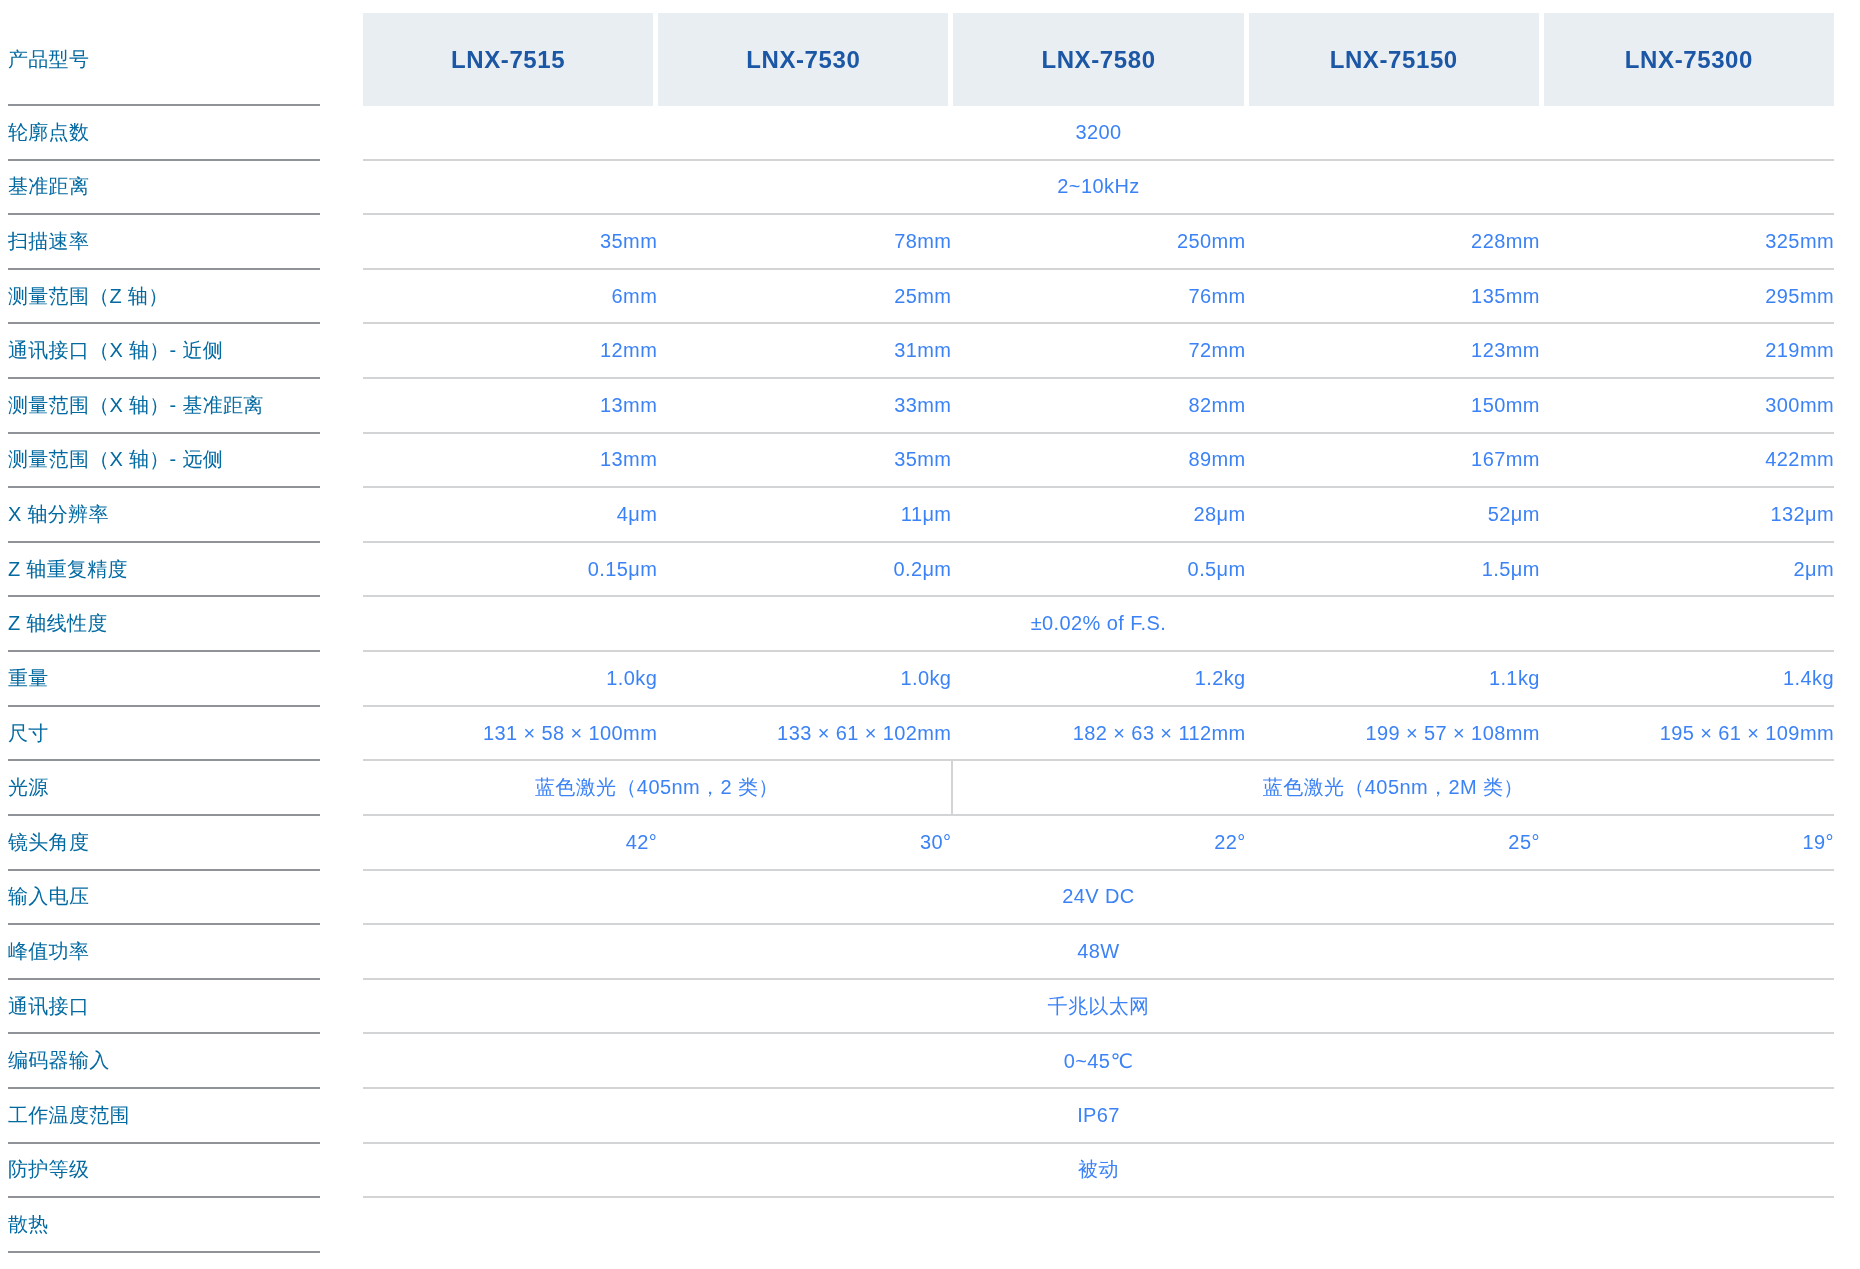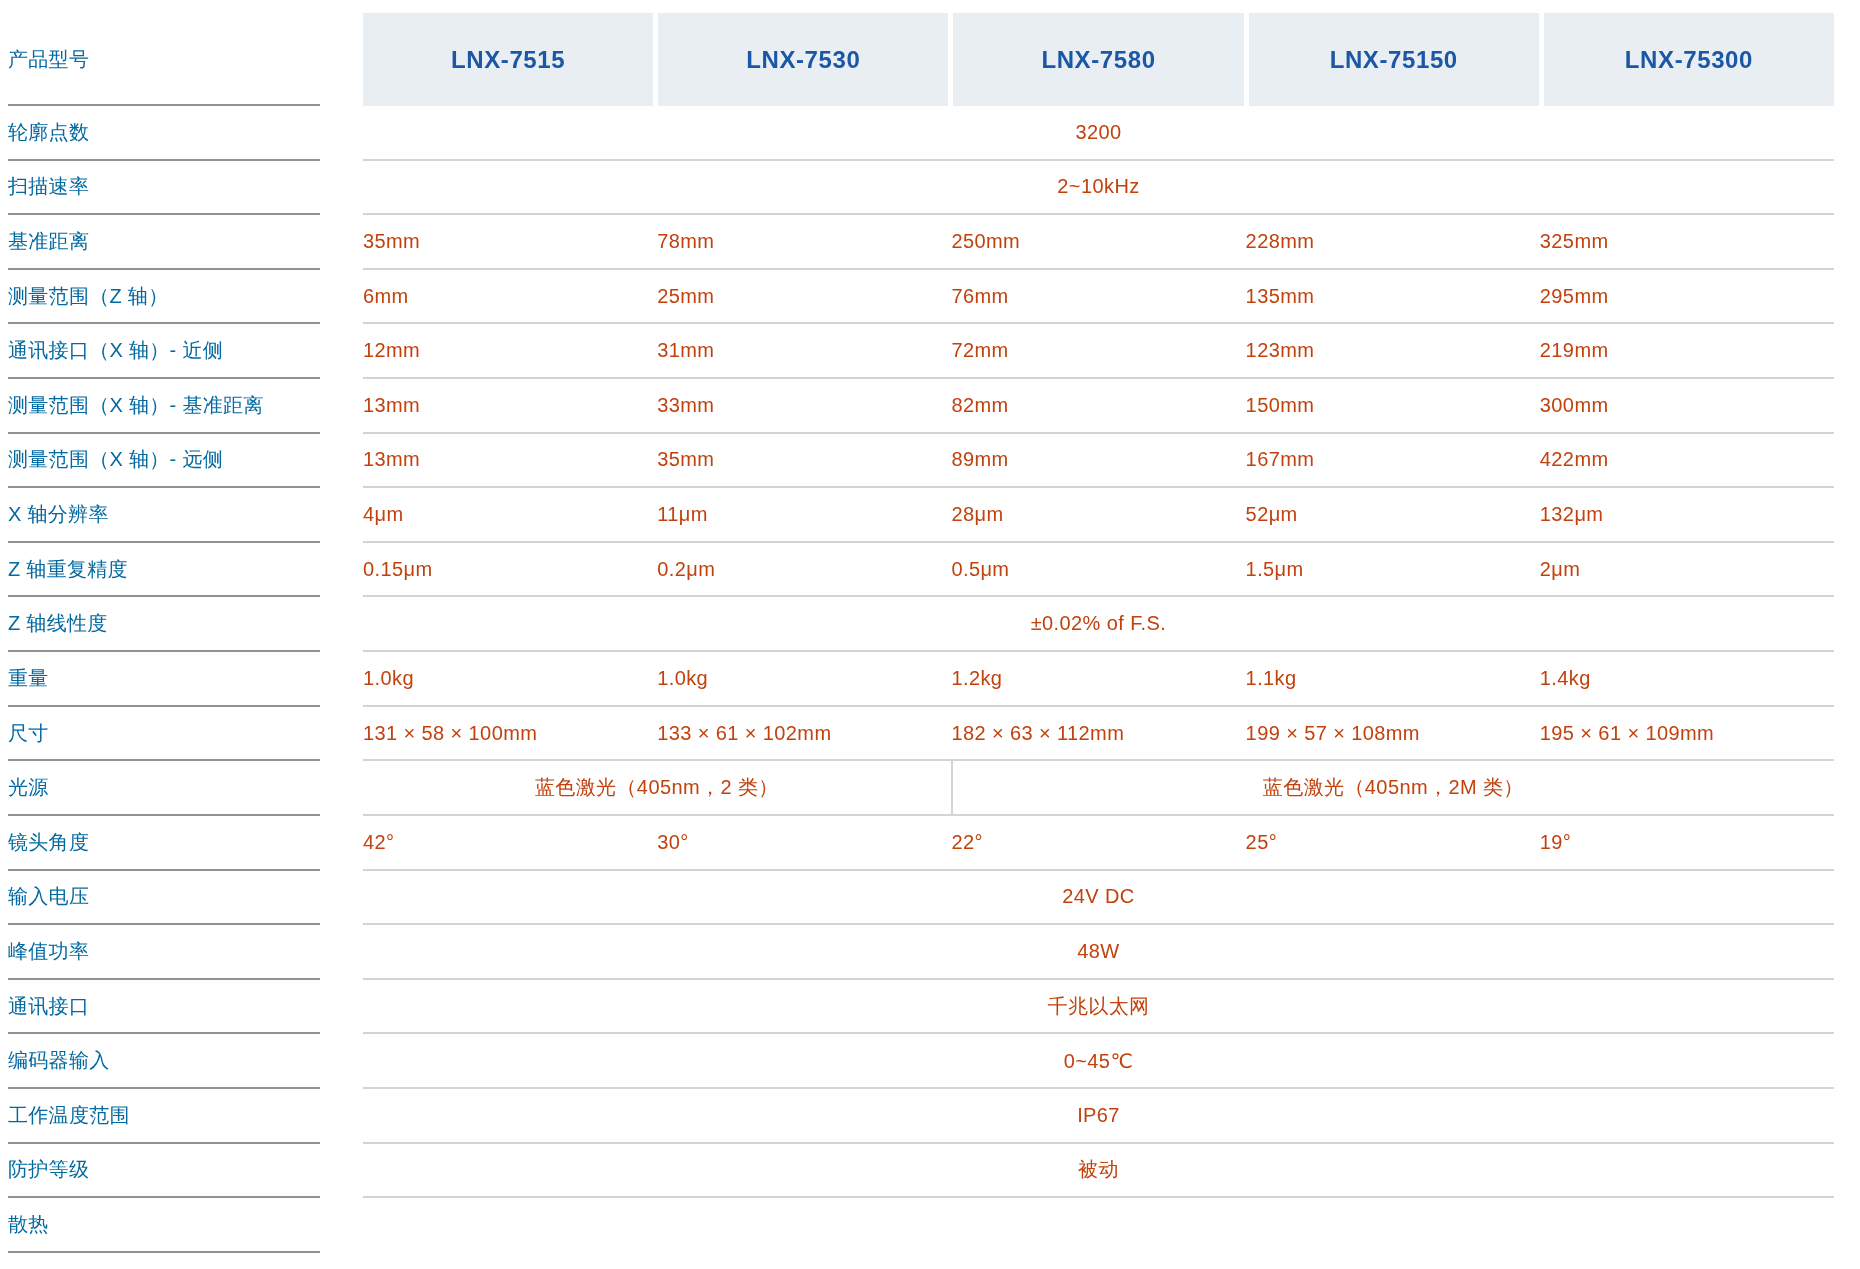--- a/index.html
+++ b/index.html
@@ -16,38 +16,38 @@
   .label-cell.first{height:106px;padding-top:14px;}
   
   .values{position:absolute;left:363px;top:0;width:1471px;}
   .header-row{margin-top:13px;height:93px;display:flex;gap:5px;}
   .header-cell{
     flex:1;background:#e9eef3;display:flex;align-items:center;justify-content:center;
     font-size:24px;font-weight:bold;color:#1b57a5;letter-spacing:0.6px;
   }
   .vrow{
     box-sizing:border-box;height:54.62px;display:flex;align-items:center;
-    border-bottom:2px solid #d2d4d6;font-size:20px;color:#c2410c;letter-spacing:0.4px;
+    border-bottom:2px solid #d2d4d6;font-size:20px;color:#3b82f6;letter-spacing:0.4px;
   }
   .vrow.full{justify-content:center;}
-  .vcell{flex:1;text-align:left;}
+  .vcell{flex:1;text-align:right;}
   .vrow.split{align-items:stretch;}
   .vleft{width:40%;display:flex;align-items:center;justify-content:center;text-align:center;}
   .vright{width:60%;display:flex;align-items:center;justify-content:center;border-left:2px solid #d2d4d6;}
 </style>
 </head>
 <body>
 
 <div class="page">
 
   <div class="labels">
     <div class="label-cell first">产品型号</div>
     <div class="label-cell">轮廓点数</div>
+    <div class="label-cell">基准距离</div>
     <div class="label-cell">扫描速率</div>
-    <div class="label-cell">基准距离</div>
     <div class="label-cell">测量范围（Z 轴）</div>
     <div class="label-cell">通讯接口（X 轴）- 近侧</div>
     <div class="label-cell">测量范围（X 轴）- 基准距离</div>
     <div class="label-cell">测量范围（X 轴）- 远侧</div>
     <div class="label-cell">X 轴分辨率</div>
     <div class="label-cell">Z 轴重复精度</div>
     <div class="label-cell">Z 轴线性度</div>
     <div class="label-cell">重量</div>
     <div class="label-cell">尺寸</div>
     <div class="label-cell">光源</div>

